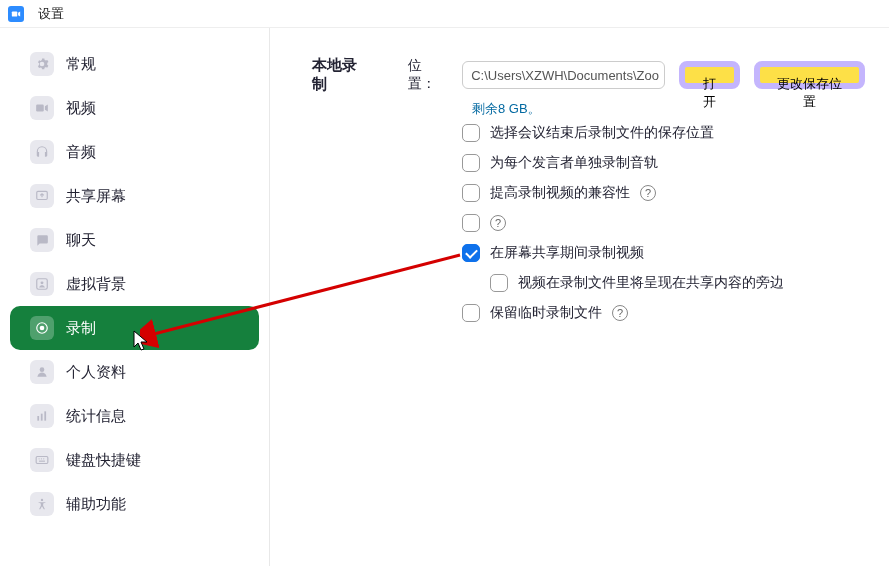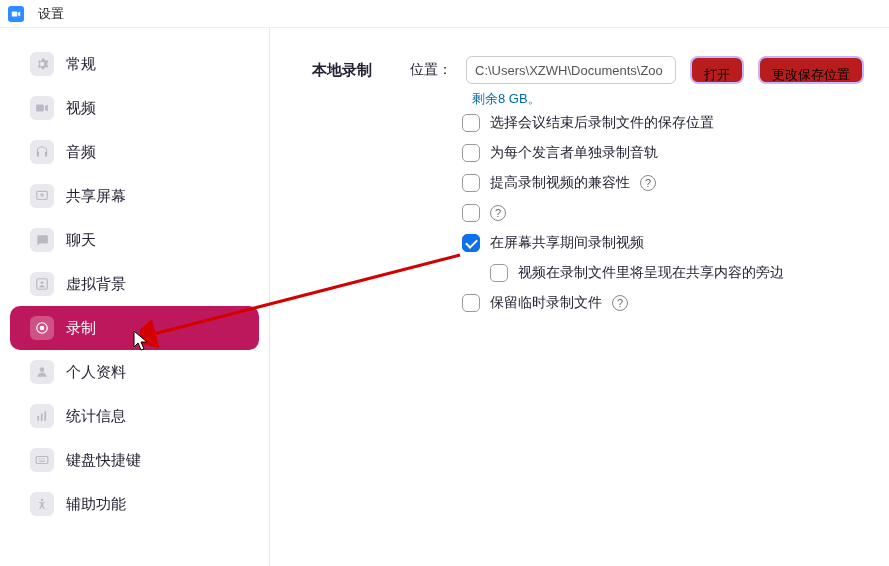--- a/index.html
+++ b/index.html
@@ -45,21 +45,21 @@
     .sidebar-item {
       display: flex;
       align-items: center;
       height: 44px;
       padding-left: 20px;
       cursor: pointer;
       margin: 0 10px;
       border-radius: 10px;
     }
     .sidebar-item.selected {
-      background: #be185d;
+      background: #15803d;
       color: #fff;
     }
     .sidebar-icon {
       width: 24px;
       height: 24px;
       border-radius: 6px;
       display: flex;
       align-items: center;
       justify-content: center;
       margin-right: 12px;
@@ -89,22 +89,22 @@
       width: 210px;
       padding: 0 8px;
       font-size: 13px;
       color: #555;
       overflow: hidden;
       white-space: nowrap;
       display: flex;
       align-items: center;
     }
     .btn {
-      border: 2px solid #c4b5fd;
-      background: #b91c1c;
+      border: 6px solid #c4b5fd;
+      background: #fde047;
       border-radius: 8px;
       height: 28px;
       padding: 8px 12px;
       font-size: 13px;
       cursor: pointer;
     }
     .remaining {
       font-size: 13px;
       color: #0369a1;
       margin-left: 178px;

